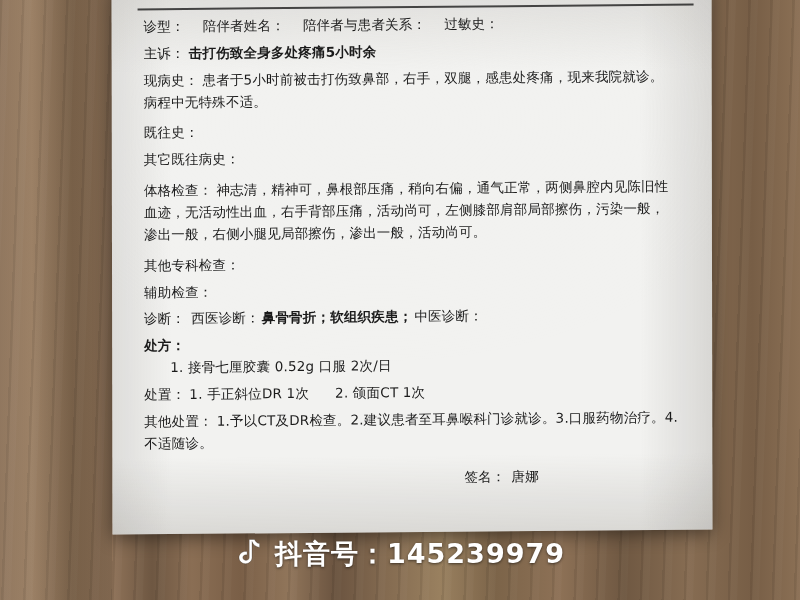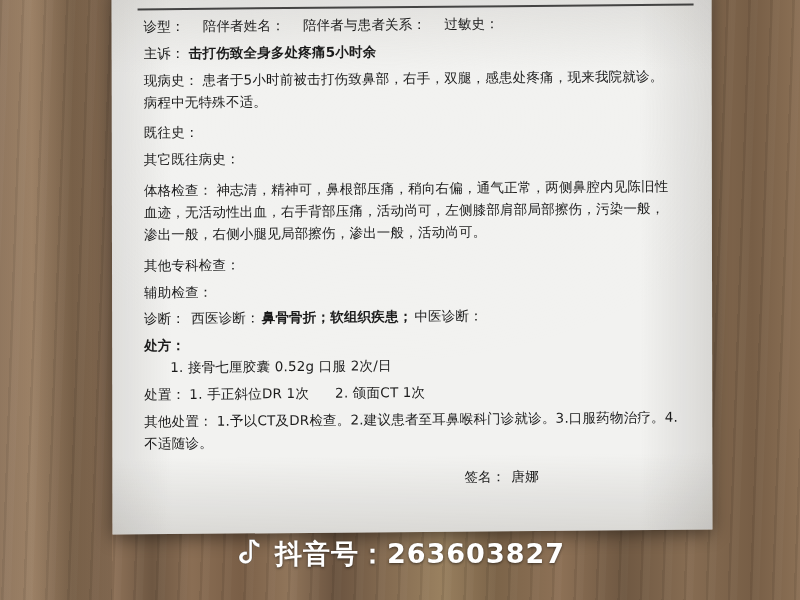--- a/index.html
+++ b/index.html
@@ -235,16 +235,16 @@
 
     </div>
   </div>
 
   <div class="watermark">
     <span class="tiktok-note">
       <svg width="30" height="32" viewBox="0 0 30 32" aria-hidden="true">
         <path d="M10.5 13.5c-3.6 0-6.5 2.7-6.5 6.1s2.9 6.1 6.5 6.1 6.5-2.7 6.5-6.1V3.5c1.2 3.4 4 5.6 7.6 5.9V5.6c-2.4-.3-4.3-1.9-5-4.1h-5.4v18.1c0 1.5-1.4 2.8-3.2 2.8s-3.2-1.3-3.2-2.8 1.4-2.8 3.2-2.8c.4 0 .8.1 1.1.2v-3.4c-.5-.1-1-.1-1.6-.1z" fill="#ffffff" stroke="rgba(0,0,0,0.35)" stroke-width="0.6"></path>
       </svg>
     </span>
-    <span class="watermark-text">抖音号：263603827</span>
+    <span class="watermark-text">抖音号：145239979</span>
   </div>
 
 </div>
 
 </body></html>

